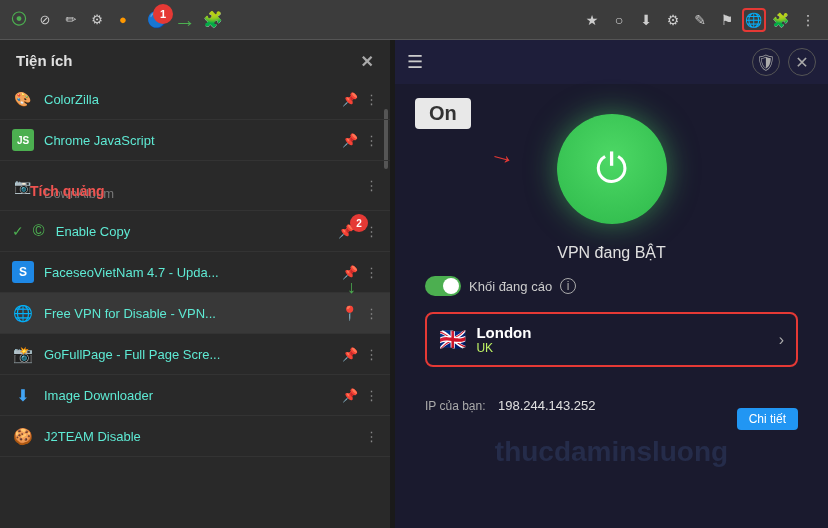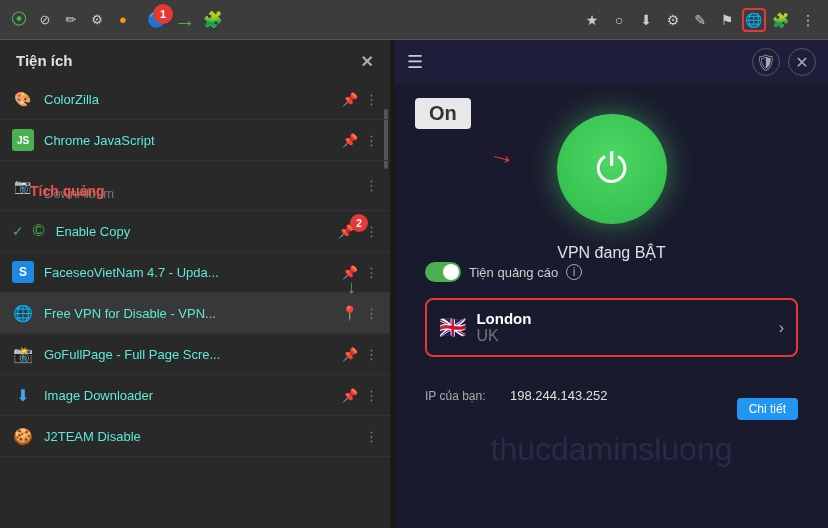--- a/index.html
+++ b/index.html
@@ -272,20 +272,21 @@
 
     .power-icon {
       color: #fff;
       font-size: 40px;
     }
 
     .vpn-status {
       color: #e0e0e0;
       font-size: 16px;
       font-weight: 500;
+      margin-bottom: 14px;
     }
 
     
     .toggle-row {
       display: flex;
       align-items: center;
       gap: 8px;
       margin-bottom: 16px;
       width: 100%;
       padding: 0 10px;
@@ -350,22 +351,22 @@
       flex: 1;
     }
 
     .location-name {
       color: #fff;
       font-size: 15px;
       font-weight: 600;
     }
 
     .location-country {
-      color: #737373;
-      font-size: 16px;
+      color: #bef264;
+      font-size: 12px;
     }
 
     .chevron-right {
       color: #aaa;
       font-size: 16px;
     }
 
     
     .ip-row {
       display: flex;
@@ -376,43 +377,43 @@
     }
 
     .ip-label {
       color: #aaa;
       font-size: 12px;
     }
 
     .ip-value {
       color: #e0e0e0;
       font-size: 13px;
-      margin-left: 20px;
+      margin-left: 8px;
     }
 
     .detail-btn {
       background: #2196f3;
       color: #fff;
       border: none;
       border-radius: 4px;
       padding: 4px 12px;
       font-size: 12px;
       cursor: pointer;
       margin-top: 29px;
     }
 
     
     .watermark {
       position: absolute;
       bottom: 60px;
       left: 50%;
       transform: translateX(-50%);
       color: rgba(100, 149, 237, 0.15);
-      font-size: 32px;
-      font-weight: normal;
+      font-size: 28px;
+      font-weight: bold;
       white-space: nowrap;
       pointer-events: none;
       margin-top: 44px;
     }
 
     .divider-vertical {
       position: absolute;
       top: 40px;
       left: 390px;
       width: 5px;
@@ -572,21 +573,21 @@
     <div style="position:absolute;top:55px;left:95px;color:#e53935;font-size:26px;font-weight:bold;transform:rotate(15deg);">→</div>
 
     <div class="power-circle" style="margin-top:10px;">
       <span class="power-icon">⏻</span>
     </div>
 
     <div class="vpn-status">VPN đang BẬT</div>
 
     <div class="toggle-row">
       <div class="toggle-switch"></div>
-      <span class="toggle-label">Tiện quảng cáo</span>
+      <span class="toggle-label">Khối đang cáo</span>
       <span class="info-icon">i</span>
     </div>
 
     <div class="location-box">
       <span class="flag-icon">🇬🇧</span>
       <div class="location-info">
         <div class="location-name">London</div>
         <div class="location-country">UK</div>
       </div>
       <span class="chevron-right">›</span>

